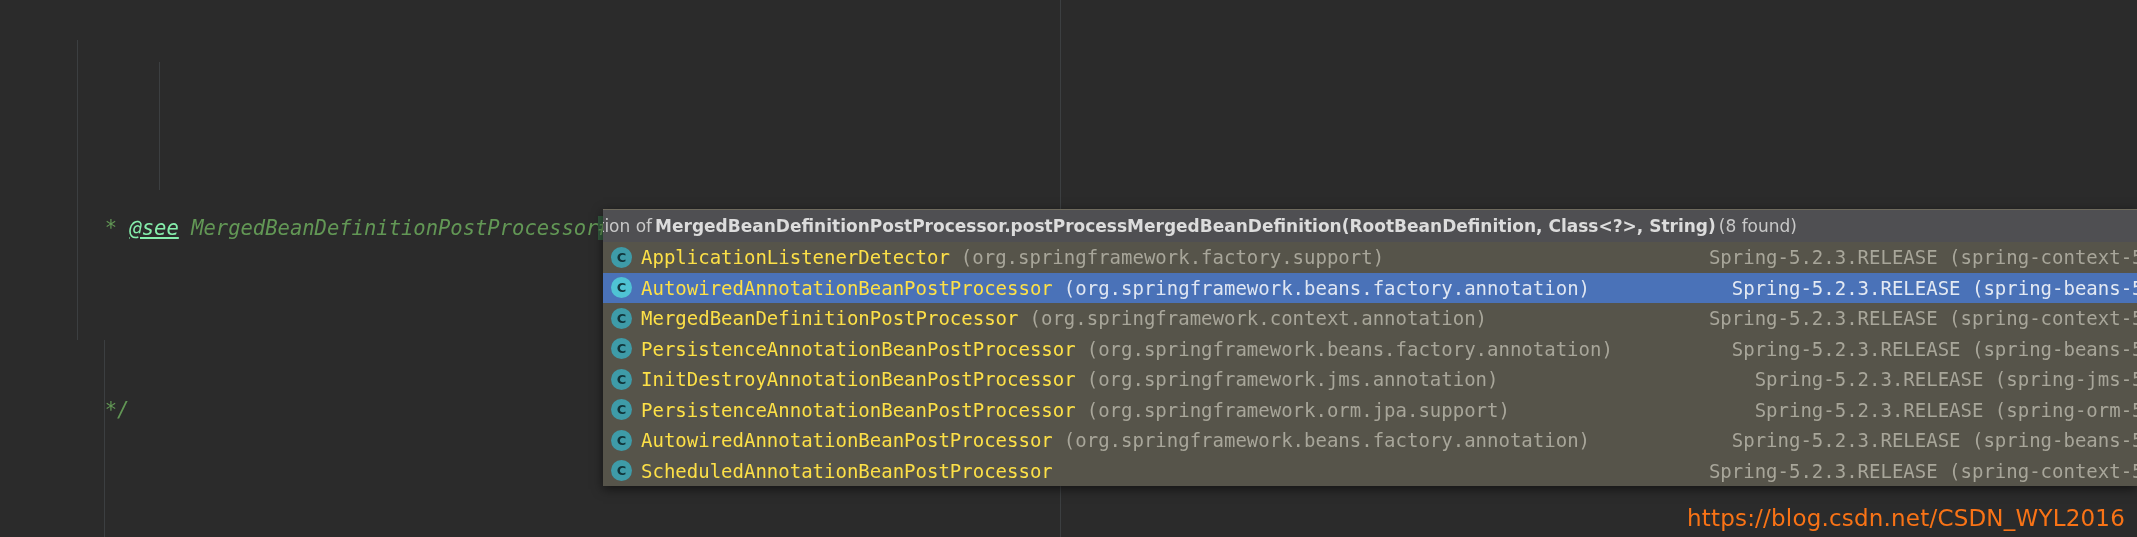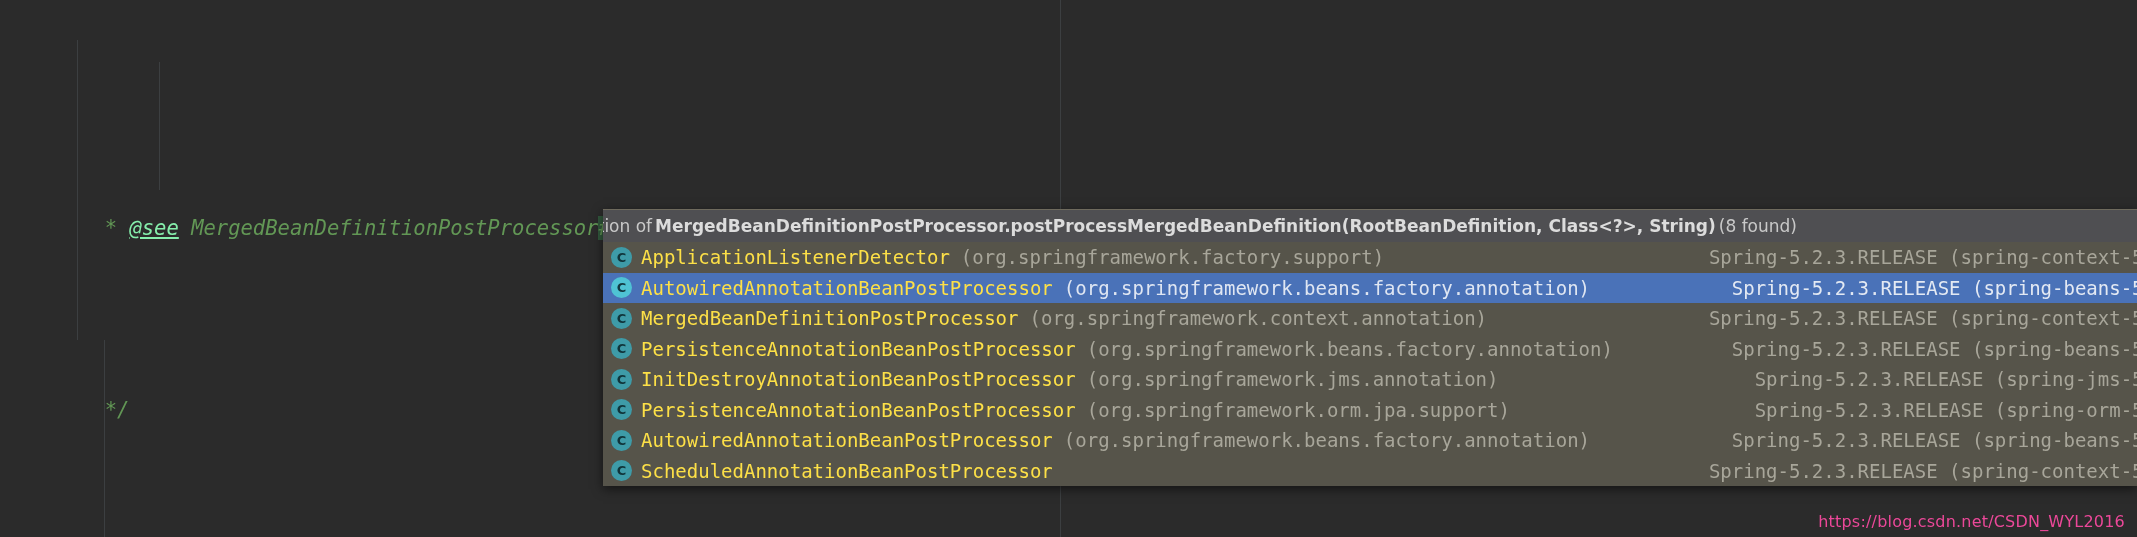--- a/index.html
+++ b/index.html
@@ -104,22 +104,22 @@
     right: 0;
     color: #a8a69a;
     white-space: nowrap;
   }
 
   
   .watermark {
     position: absolute;
     right: 12px; bottom: 6px;
     font-family: "DejaVu Sans", sans-serif;
-    font-size: 16px;
-    color: #ec4899;
+    font-size: 23px;
+    color: #f97316;
     letter-spacing: .2px;
   }
 </style>
 </head>
 <body>
 
 <div id="root">
 
   <div class="editor">
 

